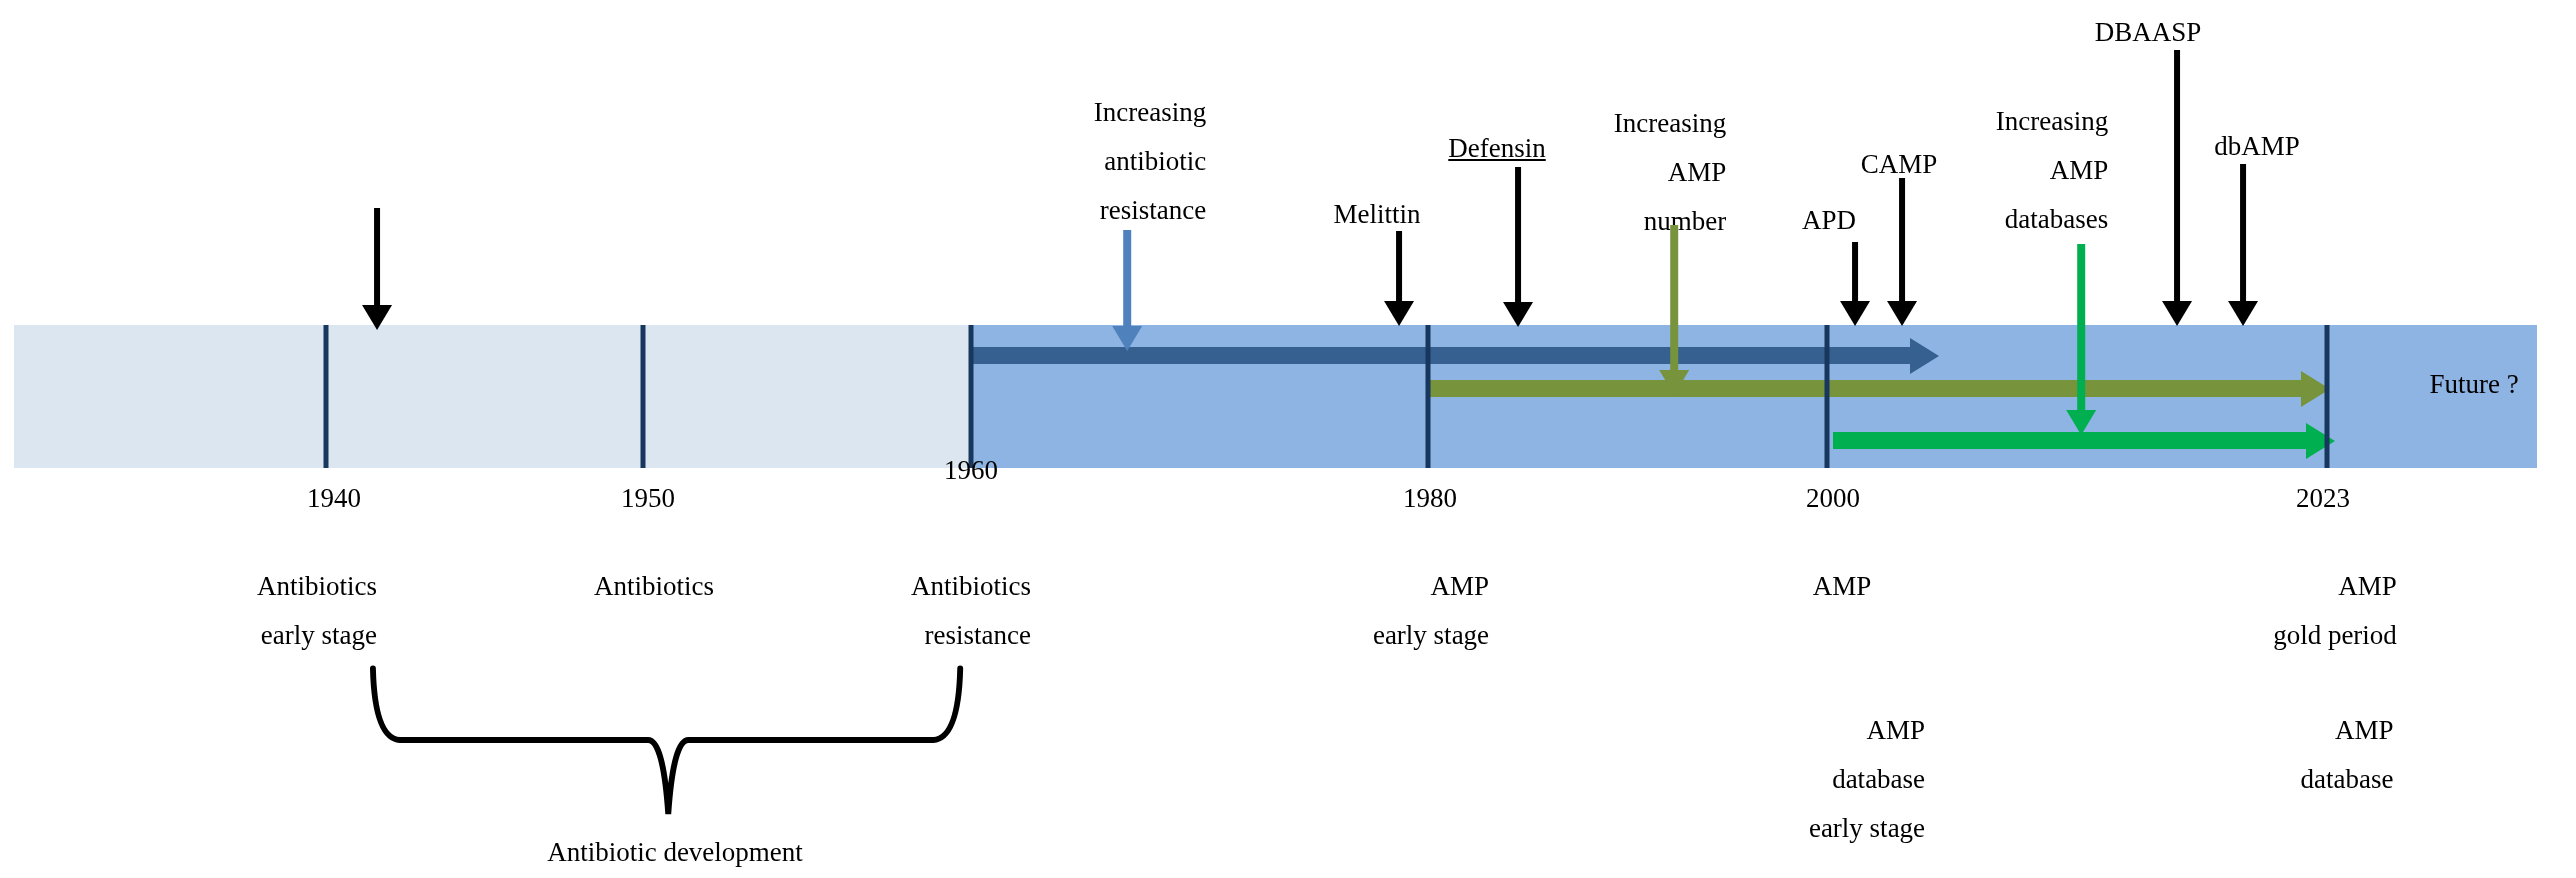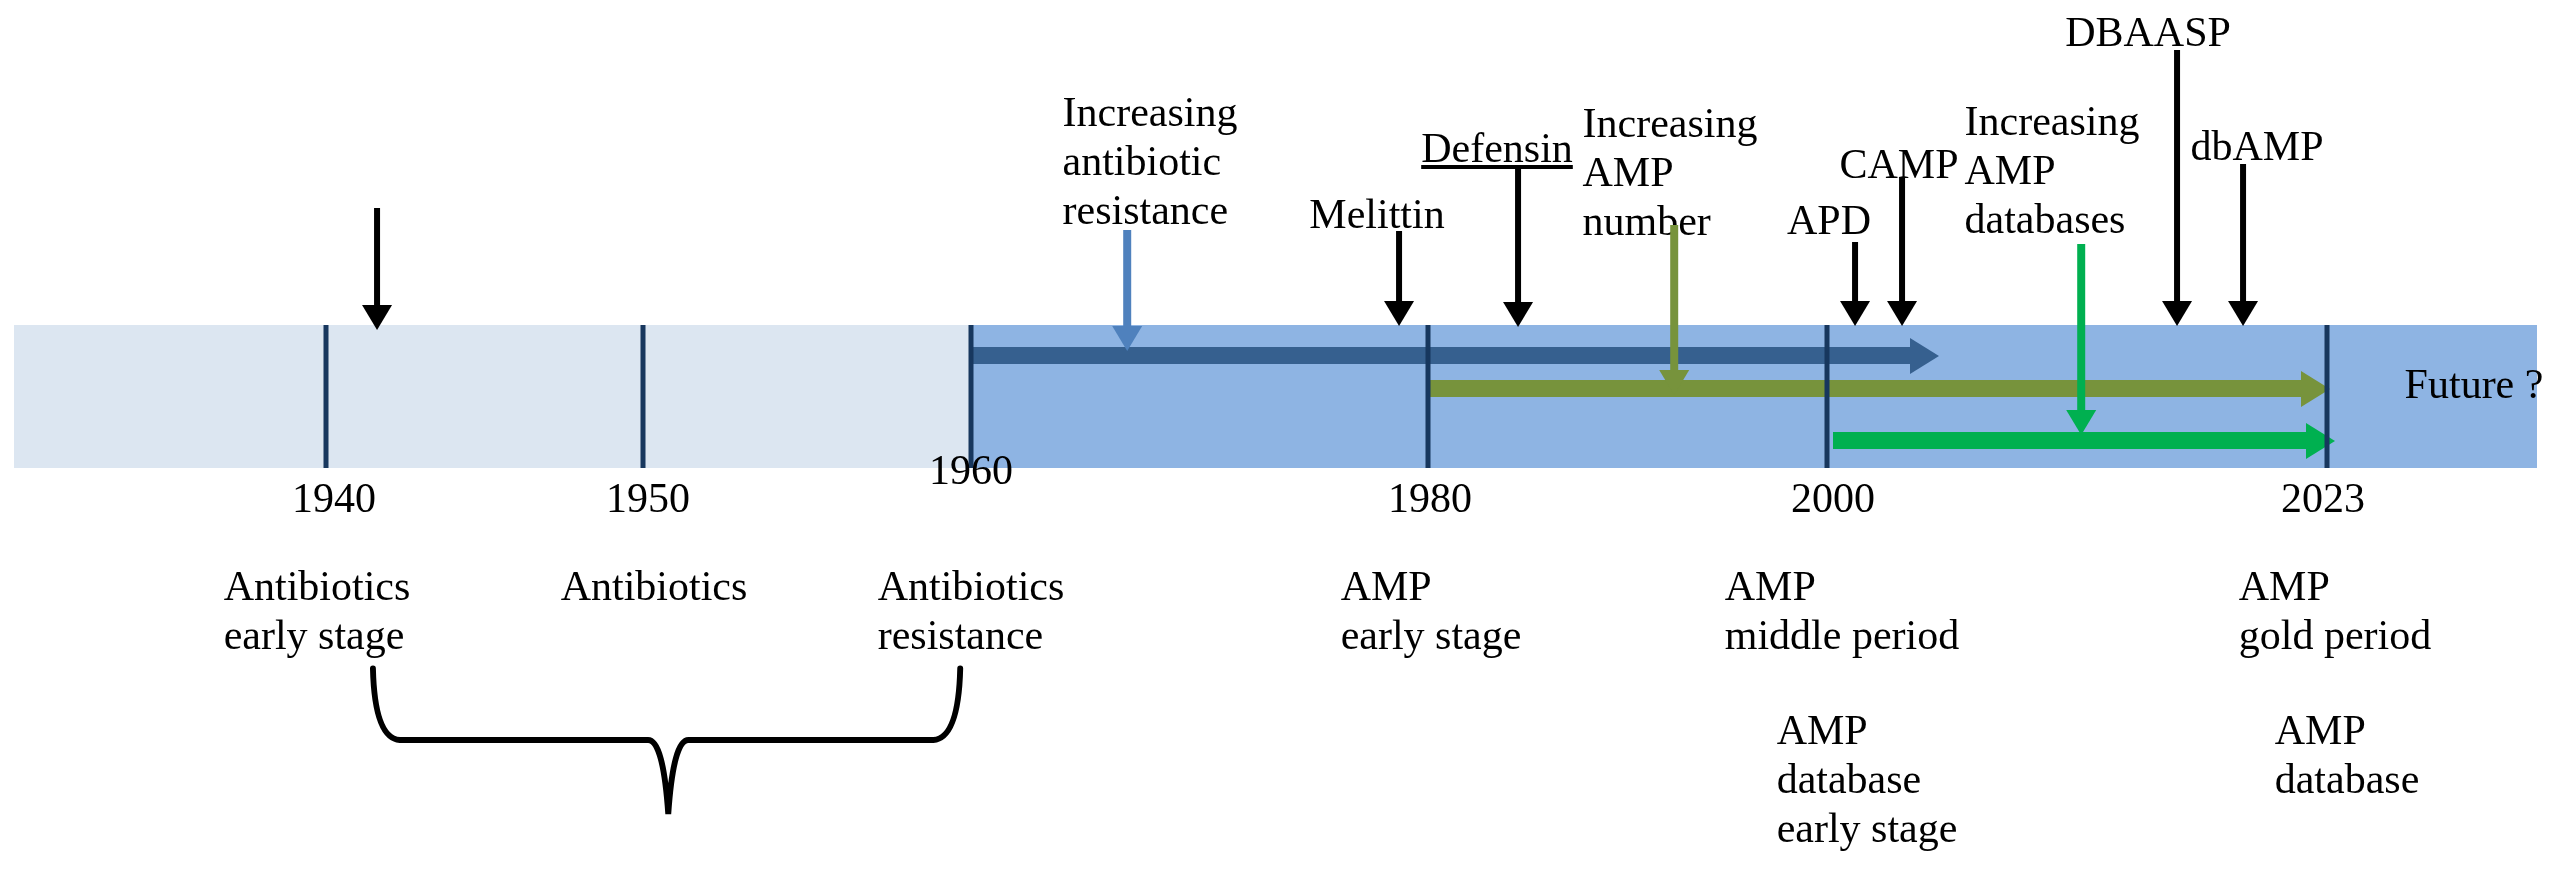--- a/index.html
+++ b/index.html
@@ -1,22 +1,22 @@
 <!DOCTYPE html>
 <html style="font-size:13.5px"><head>
 <meta charset="utf-8">
 <style>
   html,body{margin:0;padding:0;background:#ffffff;}
   #canvas{
     position:relative;width:2576px;height:878px;background:#ffffff;
     font-family:"Liberation Serif","DejaVu Serif",serif;color:#000;overflow:hidden;
   }
   .lbl{
-    position:absolute;transform:translateX(-50%);text-align:left;
-    font-size:42px;line-height:49px;white-space:nowrap;
+    position:absolute;transform:translateX(-50%);text-align:right;
+    font-size:27px;line-height:49px;white-space:nowrap;
   }
   .lbl .line{display:block;}
   .band-seg{position:absolute;top:325px;height:143px;background:currentColor;}
   .tick{position:absolute;top:325px;height:143px;width:5px;transform:translateX(-50%);background:currentColor;}
   
   .varrow{position:absolute;transform:translateX(-50%);background:currentColor;}
   .varrow.black{width:5.9px;}
   .varrow.thick{width:7.6px;}
   .varrow::after{
     content:"";position:absolute;top:100%;left:50%;transform:translateX(-50%);
@@ -70,21 +70,20 @@
   <div class="lbl" style="left:971px;top:562px;">
     <span class="line">Antibiotics</span>
     <span class="line">resistance</span>
   </div>
   <div class="lbl" style="left:1431px;top:562px;">
     <span class="line">AMP</span>
     <span class="line">early stage</span>
   </div>
   <div class="lbl" style="left:1842px;top:562px;">
     <span class="line">AMP</span>
-    <span class="line">middle period</span>
   </div>
   <div class="lbl" style="left:2335px;top:562px;">
     <span class="line">AMP</span>
     <span class="line">gold period</span>
   </div>
 
   <div class="lbl" style="left:1867px;top:706px;">
     <span class="line">AMP</span>
     <span class="line">database</span>
     <span class="line">early stage</span>
@@ -131,15 +130,16 @@
   <div class="lbl" style="left:2052px;top:97px;">
     <span class="line">Increasing</span>
     <span class="line">AMP</span>
     <span class="line">databases</span>
   </div>
   <div class="varrow thick" style="left: 2081px; top: 244px; height: 166px; color: rgb(0, 176, 80);"></div>
 
   <svg class="brace-svg" width="610" height="218" viewBox="0 0 725 259">
     <path d="M 13 10 Q 15 93 45 95 L 340 95 Q 358 95 364 183 Q 370 95 388 95 L 679 95 Q 709 93 711 10" fill="none" stroke="#000000" stroke-width="7" stroke-linecap="round"></path>
   </svg>
+  <div class="lbl" style="left:675px;top:828px;">Antibiotic development</div>
 
 </div>
 
 
 </body></html>

